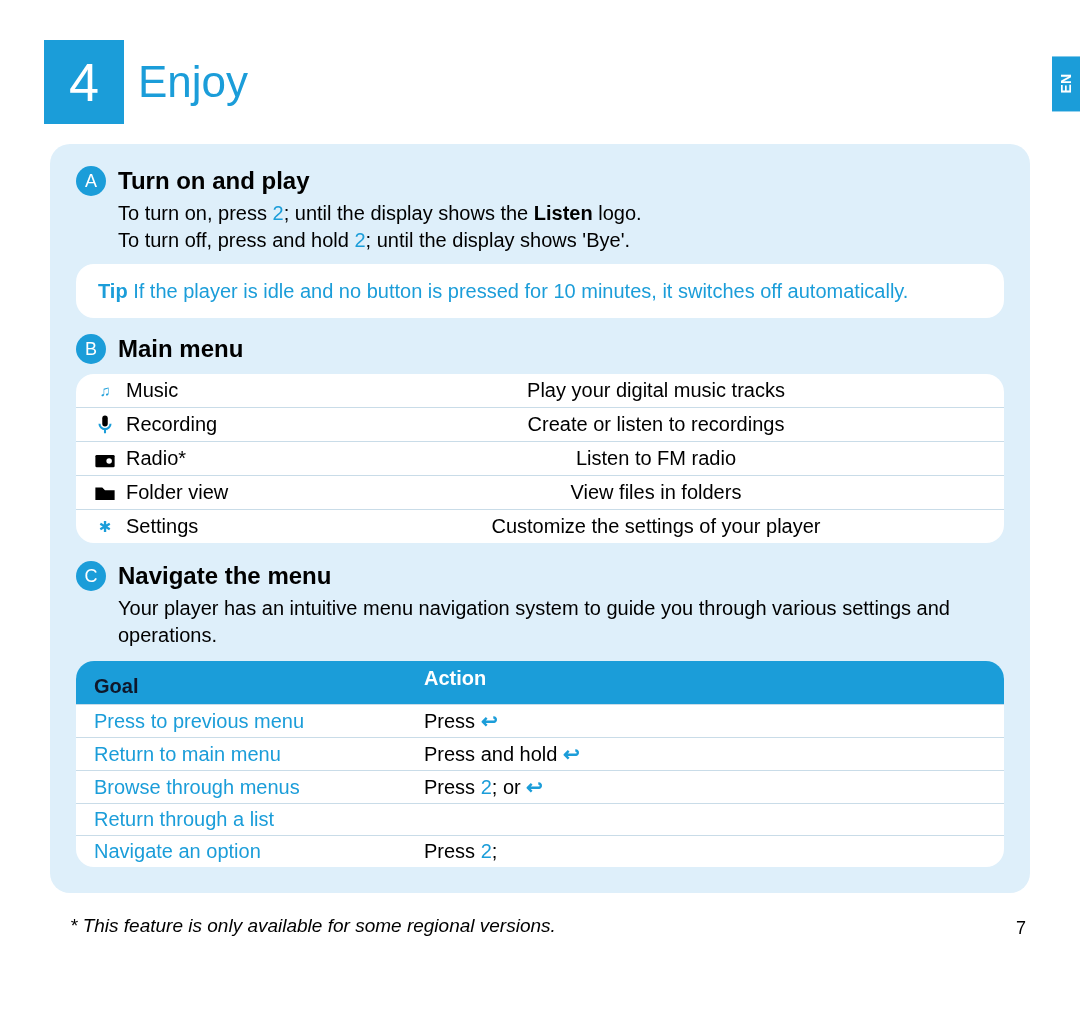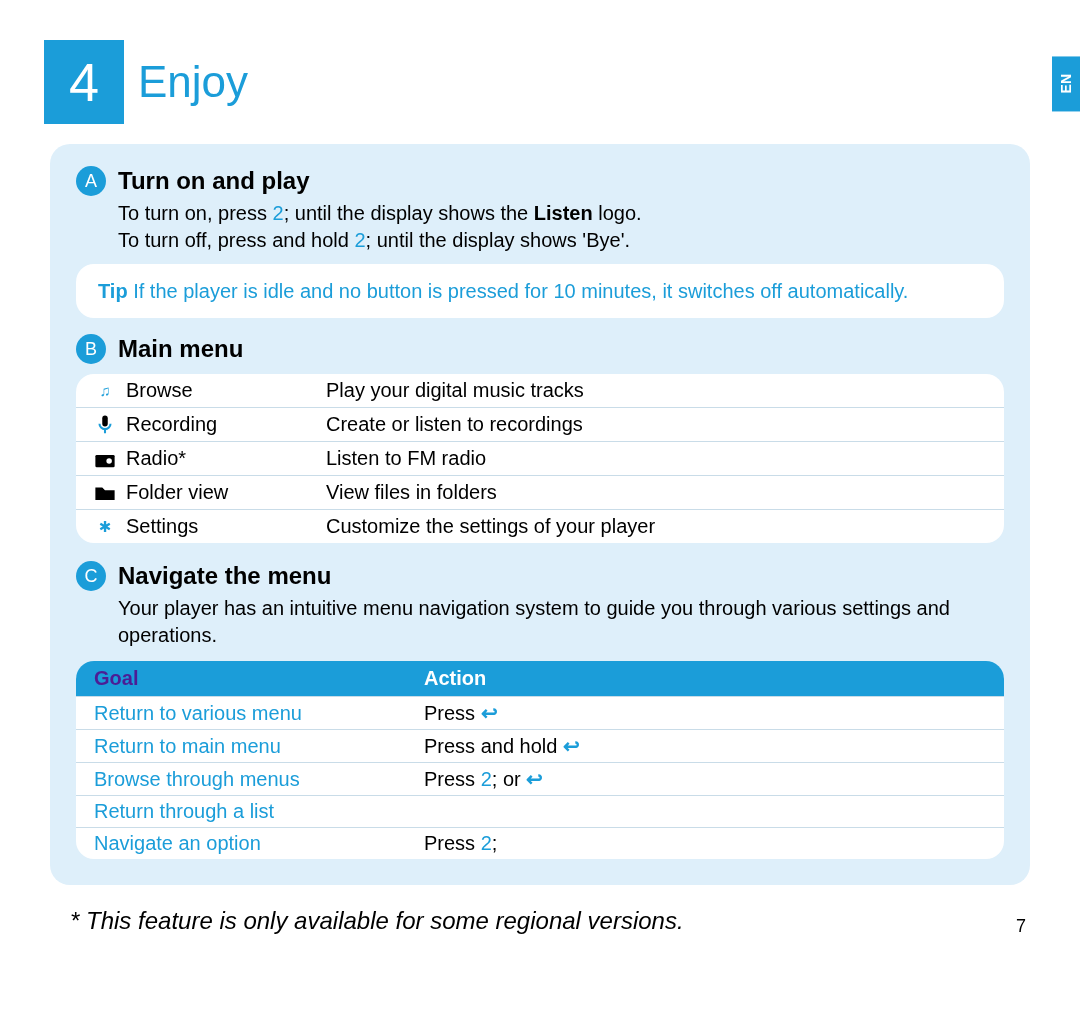--- a/index.html
+++ b/index.html
@@ -115,21 +115,21 @@
     height: 18px;
     display: inline-flex;
     align-items: center;
     justify-content: center;
     color: #1b9dd9;
     margin-right: 10px;
     flex-shrink: 0;
     font-size: 15px;
   }
   .menu-name { width: 200px; flex-shrink: 0; }
-  .menu-desc { flex: 1; }
+  .menu-desc { flex: 1; text-align: center; }
   .nav-table {
     background: #fff;
     border-radius: 18px;
     overflow: hidden;
     margin: 12px 0 0 0;
     font-size: 20px;
   }
   .nav-head {
     display: flex;
     background: #1b9dd9;
@@ -137,25 +137,25 @@
     font-weight: bold;
     padding: 6px 18px;
   }
   .nav-row {
     display: flex;
     padding: 4px 18px;
     border-top: 1px solid #c9dce8;
     align-items: center;
   }
   .col-goal { width: 330px; flex-shrink: 0; color: #1b9dd9; }
-  .nav-head .col-goal { color: #4c1d95; }
+  .nav-head .col-goal { color: #0f172a; margin-top: 8px; }
   .col-action { flex: 1; }
   .footnote {
     font-style: italic;
-    font-size: 24px;
+    font-size: 19px;
     margin-top: 22px;
     margin-left: 20px;
   }
   .page-num {
     position: absolute;
     bottom: 28px;
     right: 54px;
     font-size: 18px;
   }
   .return-icon {
@@ -195,21 +195,21 @@
     </div>
 
     <div class="sec-head sec-b">
       <div class="circle">B</div>
       <div class="sec-title">Main menu</div>
     </div>
 
     <div class="menu-table">
       <div class="menu-row">
         <span class="menu-icon">♫</span>
-        <span class="menu-name">Browse</span>
+        <span class="menu-name">Music</span>
         <span class="menu-desc">Play your digital music tracks</span>
       </div>
       <div class="menu-row">
         <span class="menu-icon">
             <svg viewBox="0 0 16 16">
               <rect x="6" y="1" width="4" height="8" rx="2"></rect>
               <path d="M4 7a4 4 0 0 0 8 0" fill="none" stroke="#1b9dd9" stroke-width="1.5"></path>
               <line x1="8" y1="11" x2="8" y2="14" stroke="#1b9dd9" stroke-width="1.5"></line>
             </svg>
           </span>
@@ -247,21 +247,21 @@
       <div class="sec-title">Navigate the menu</div>
     </div>
     <div class="body-text">Your player has an intuitive menu navigation system to guide you through various settings and operations.</div>
 
     <div class="nav-table">
       <div class="nav-head">
         <div class="col-goal">Goal</div>
         <div class="col-action">Action</div>
       </div>
       <div class="nav-row">
-        <div class="col-goal">Return to various menu</div>
+        <div class="col-goal">Press to previous menu</div>
         <div class="col-action">
           <span>Press </span><span class="return-icon">↪</span>
         </div>
       </div>
       <div class="nav-row">
         <div class="col-goal">Return to main menu</div>
         <div class="col-action">
           <span>Press and hold </span><span class="return-icon">↪</span>
         </div>
       </div>

